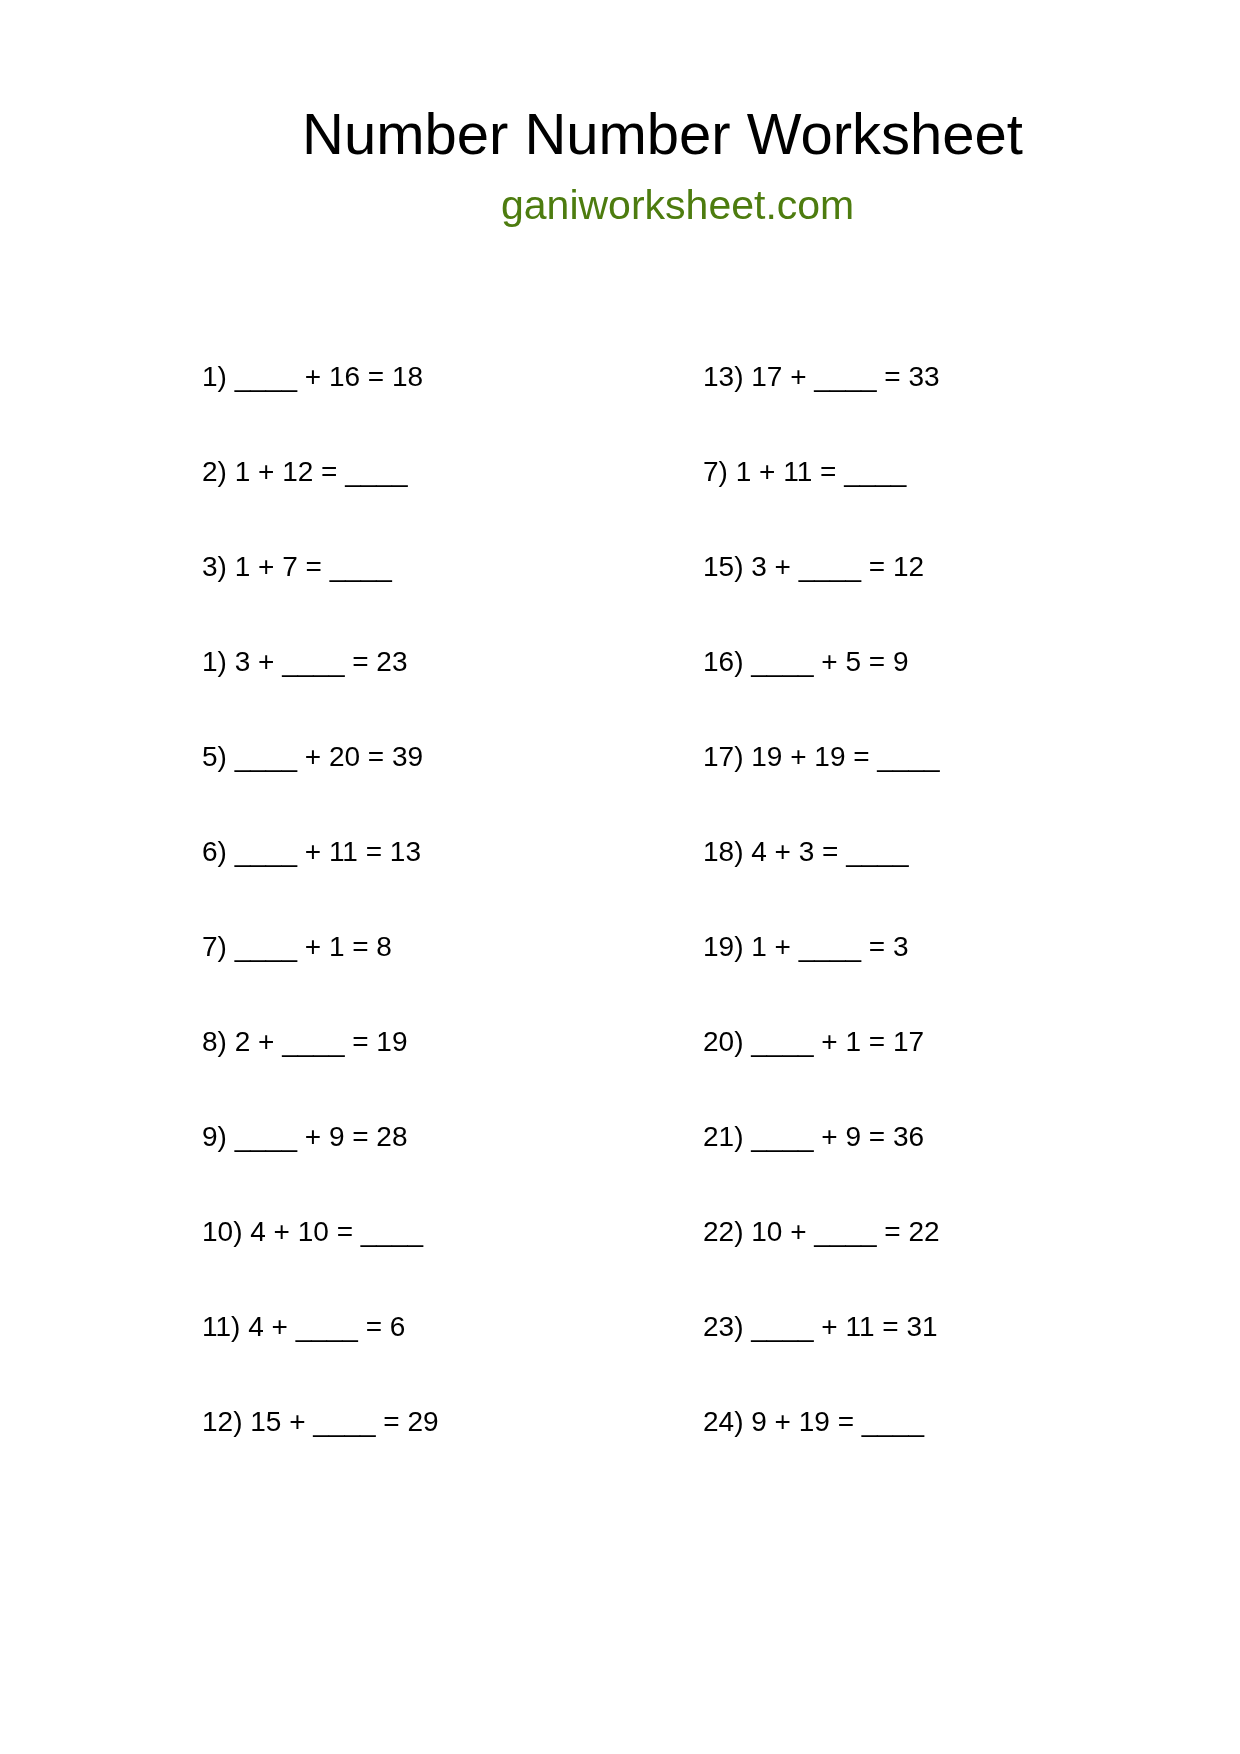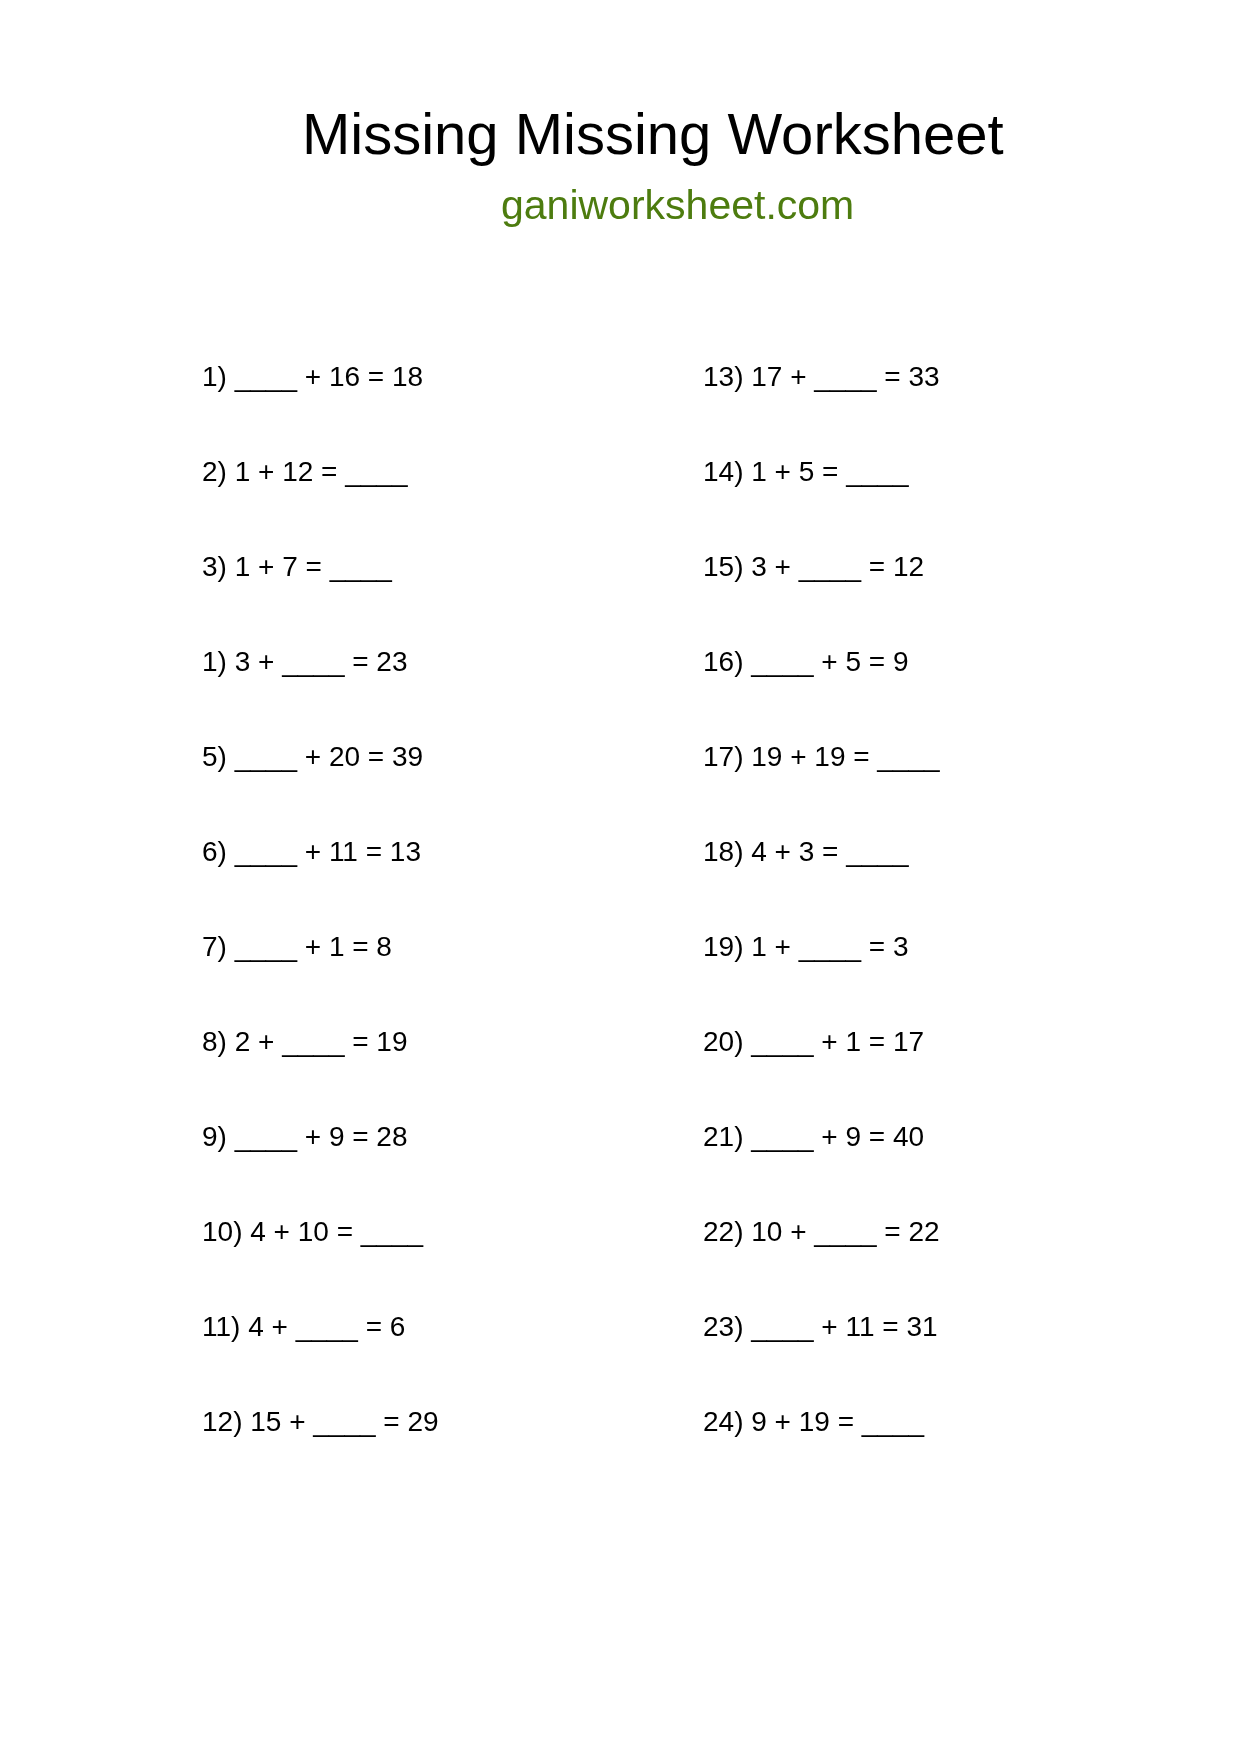--- a/index.html
+++ b/index.html
@@ -10,44 +10,44 @@
   .subtitle { position: absolute; left: 501px; top: 180px; font-size: 41px; line-height: 50px;
               white-space: nowrap; color: #4d7c0f; }
   .col { position: absolute; top: 0; }
   .col.left { left: 202px; }
   .col.right { left: 703px; }
   .problem { position: absolute; left: 0; font-size: 28px; line-height: 52px; white-space: nowrap; }
 </style>
 </head>
 <body>
 
-<div class="title">Missing Missing Worksheet</div>
+<div class="title">Number Number Worksheet</div>
 <div class="subtitle">ganiworksheet.com</div>
 
 <div class="col left">
   <div class="problem" style="top:351px">1) ____ + 16 = 18</div>
   <div class="problem" style="top:446px">2) 1 + 12 = ____</div>
   <div class="problem" style="top:541px">3) 1 + 7 = ____</div>
   <div class="problem" style="top:636px">1) 3 + ____ = 23</div>
   <div class="problem" style="top:731px">5) ____ + 20 = 39</div>
   <div class="problem" style="top:826px">6) ____ + 11 = 13</div>
   <div class="problem" style="top:921px">7) ____ + 1 = 8</div>
   <div class="problem" style="top:1016px">8) 2 + ____ = 19</div>
   <div class="problem" style="top:1111px">9) ____ + 9 = 28</div>
   <div class="problem" style="top:1206px">10) 4 + 10 = ____</div>
   <div class="problem" style="top:1301px">11) 4 + ____ = 6</div>
   <div class="problem" style="top:1396px">12) 15 + ____ = 29</div>
 </div>
 
 <div class="col right">
   <div class="problem" style="top:351px">13) 17 + ____ = 33</div>
-  <div class="problem" style="top:446px">14) 1 + 5 = ____</div>
+  <div class="problem" style="top:446px">7) 1 + 11 = ____</div>
   <div class="problem" style="top:541px">15) 3 + ____ = 12</div>
   <div class="problem" style="top:636px">16) ____ + 5 = 9</div>
   <div class="problem" style="top:731px">17) 19 + 19 = ____</div>
   <div class="problem" style="top:826px">18) 4 + 3 = ____</div>
   <div class="problem" style="top:921px">19) 1 + ____ = 3</div>
   <div class="problem" style="top:1016px">20) ____ + 1 = 17</div>
-  <div class="problem" style="top:1111px">21) ____ + 9 = 40</div>
+  <div class="problem" style="top:1111px">21) ____ + 9 = 36</div>
   <div class="problem" style="top:1206px">22) 10 + ____ = 22</div>
   <div class="problem" style="top:1301px">23) ____ + 11 = 31</div>
   <div class="problem" style="top:1396px">24) 9 + 19 = ____</div>
 </div>
 
 </body></html>

